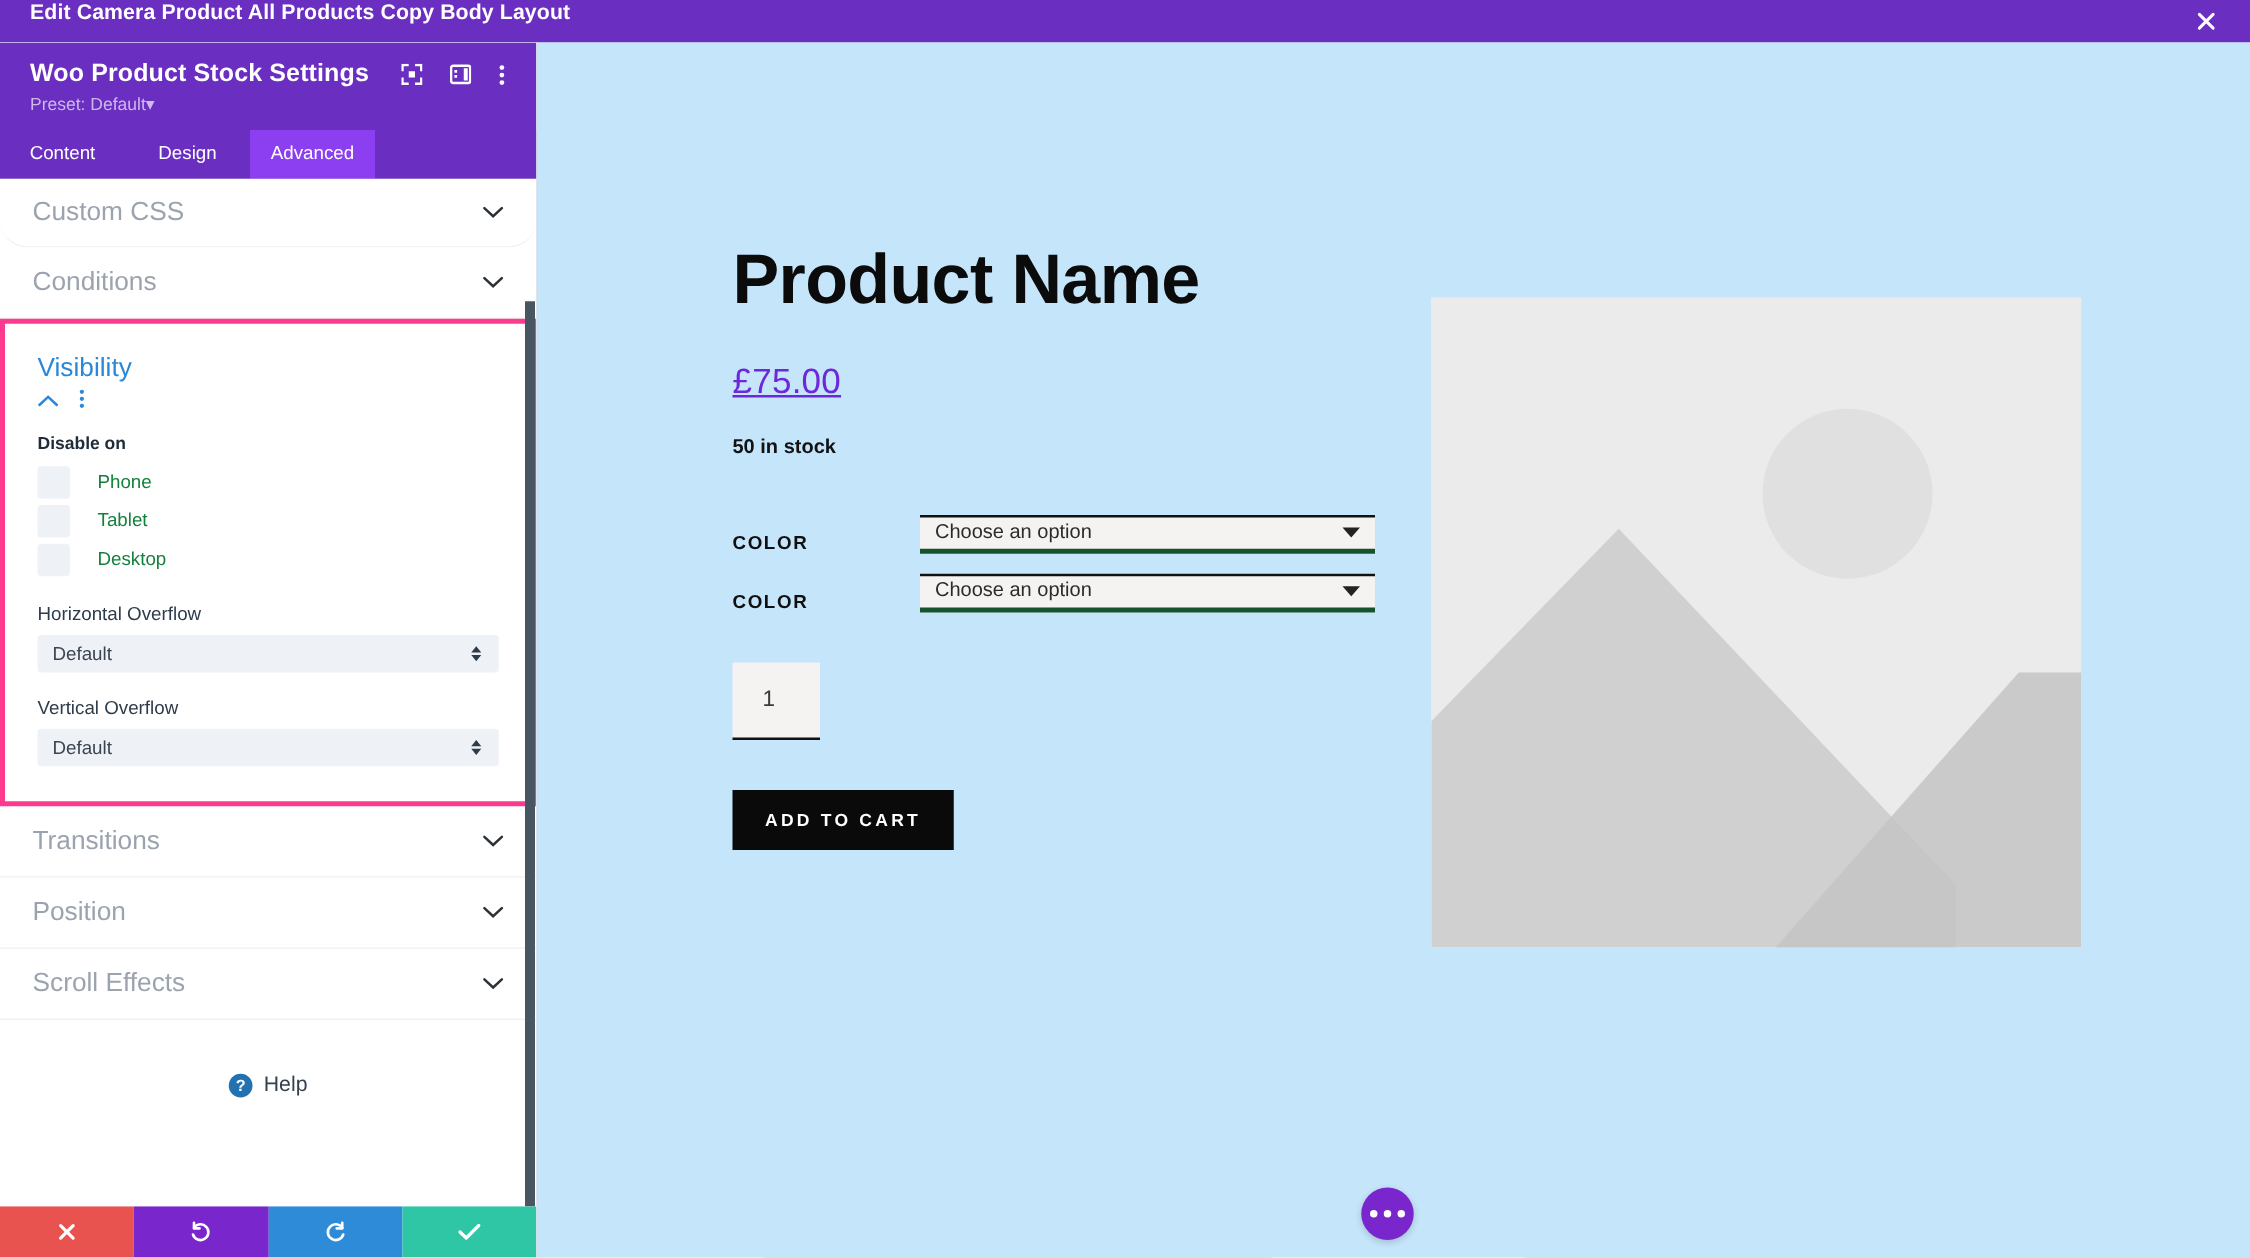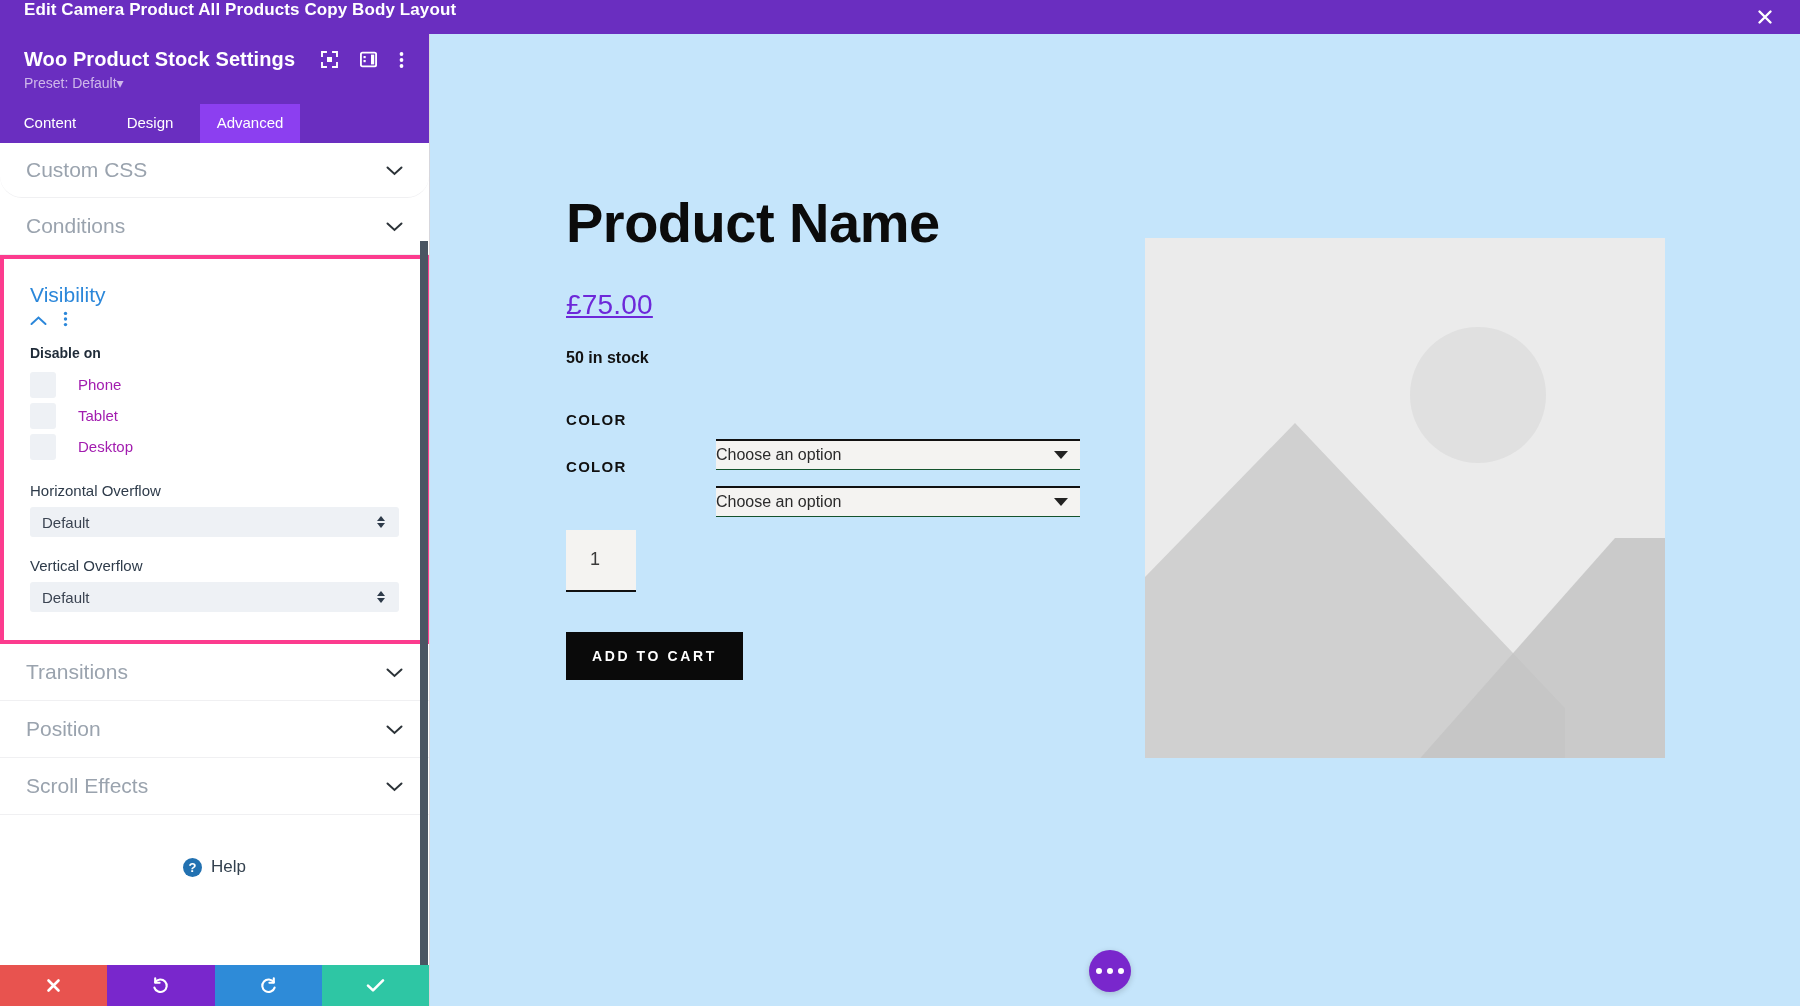--- a/index.html
+++ b/index.html
@@ -26,49 +26,49 @@
     width: 26px; height: 26px; display: flex; align-items: center; justify-content: center;
     cursor: pointer;
   }
 
   
   #canvas {
     position: absolute; left: 0; top: 34px; width: 1800px; height: 972px;
     background: #c5e5fb;
   }
   #product {
-    position: absolute; left: 566px; top: 160px; width: 600px;
+    position: absolute; left: 586px; top: 160px; width: 600px;
   }
   #product h1 {
     font-size: 56px; font-weight: bold; color: #0b0b0b;
     letter-spacing: -.5px; line-height: 1.05;
   }
   #product .price {
     margin-top: 36px; font-size: 28px; color: #6d28d9; letter-spacing: .2px; text-decoration: underline;
   }
   #product .stock {
     margin-top: 28px; font-size: 16px; font-weight: bold; color: #121212;
   }
   #product .desc {
     margin-top: 30px; font-size: 20px; line-height: 1.67; color: #1b1b1b;
     width: 500px;
   }
 
   .variations { margin-top: 44px; }
-  .varrow { display: flex; align-items: flex-start; height: 32px; margin-bottom: 15px; }
+  .varrow { display: flex; align-items: flex-end; height: 32px; margin-bottom: 15px; }
   .varlabel {
     width: 150px; font-size: 15px; font-weight: bold; letter-spacing: 1.3px;
     color: #101010;
   }
   .varselect {
     position: relative; width: 364px; height: 31px;
     background: #f4f3f1;
-    border-top: 2px solid #111; border-bottom: 1px solid #14532d;
+    border-top: 2px solid #111; border-bottom: 4px solid #14532d;
     display: flex; align-items: center;
-    font-size: 16px; color: #2b2b2b; 
+    font-size: 16px; color: #2b2b2b; padding-left: 12px;
     cursor: pointer;
     margin-top: 28px;
   }
   .varselect .caret {
     position: absolute; right: 12px; top: 50%; transform: translateY(-50%);
     width: 0; height: 0;
     border-left: 7px solid transparent; border-right: 7px solid transparent;
     border-top: 8px solid #222;
   }
 
@@ -156,21 +156,21 @@
   }
   #visblock .vtitle { font-size: 21px; color: #2b87da; }
   #visblock .vacts { display: flex; align-items: center; gap: 16px; padding-top: 4px; }
   #visblock .vbody { padding: 14px 26px 28px 26px; }
 
   .fieldlabel { font-size: 14px; font-weight: bold; color: #1f2b38; margin-bottom: 8px; }
   .cbrow { display: flex; align-items: center; height: 31px; }
   .cbox {
     width: 26px; height: 26px; background: #eef1f5; border-radius: 3px; cursor: pointer;
   }
-  .cblabel { margin-left: 22px; font-size: 15px; color: #a21caf; }
+  .cblabel { margin-left: 22px; font-size: 15px; color: #15803d; }
 
   .selgroup { margin-top: 20px; }
   .selgroup .fieldlabel { font-size: 15px; font-weight: normal; color: #2e3b4a; margin-bottom: 8px; }
   .selbox {
     position: relative; height: 30px; background: #eef1f5; border-radius: 3px;
     display: flex; align-items: center; padding-left: 12px;
     font-size: 15px; color: #3b4452; cursor: pointer;
   }
   .selbox .spin {
     position: absolute; right: 14px; top: 50%; transform: translateY(-50%);

